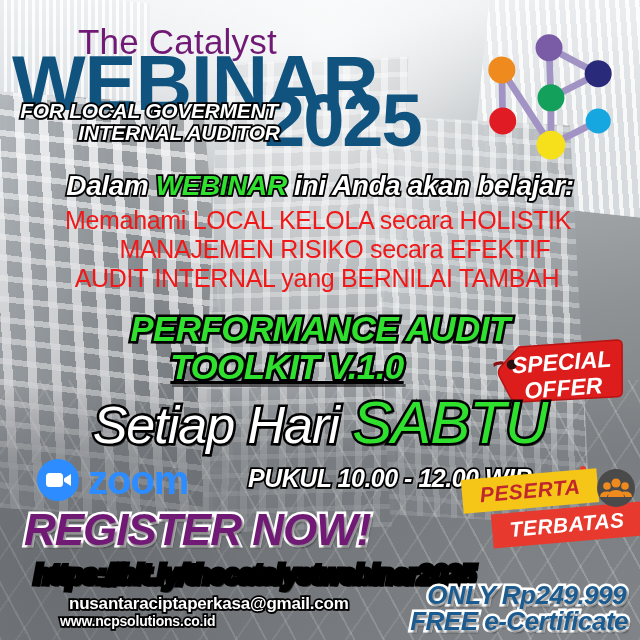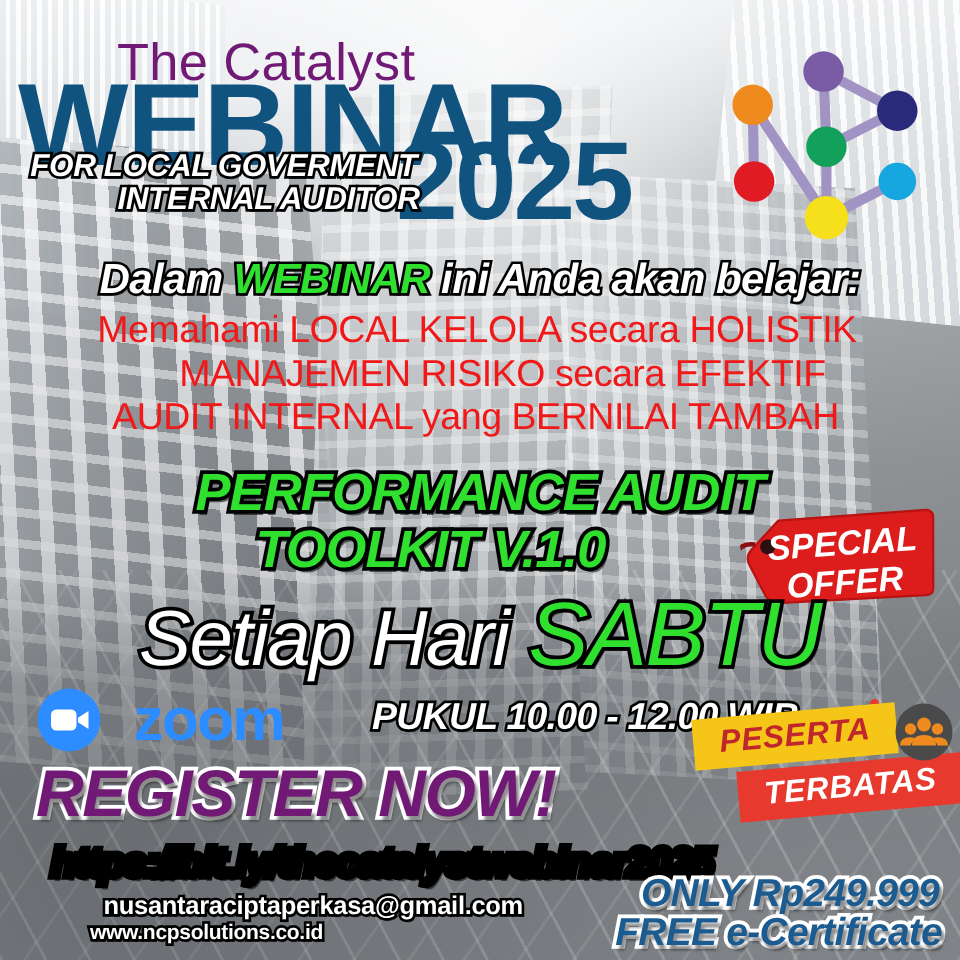--- a/index.html
+++ b/index.html
@@ -141,38 +141,38 @@
   .b1{padding-right:4px;}
   .b2{padding-left:30px;}
   .b3{padding-right:6px;}
 
   
   .toolkit{
     position:absolute;left:0;top:310px;width:100%;text-align:center;
     color:#2fe02f;font-size:35px;font-weight:bold;font-style:italic;
     line-height:1.08;letter-spacing:-.6px;
   }
-  .tk2{padding-right:66px;}
+  .tk2{padding-right:66px;text-decoration:underline;}
 
   
   .tag{
     position:absolute;left:496px;top:336px;width:132px;height:74px;
     transform:rotate(-10deg);
   }
 
   
   .sabtu{
     position:absolute;left:0;top:393px;width:100%;text-align:center;
     font-size:52px;font-weight:normal;font-style:italic;line-height:1;color:#fff;
     letter-spacing:-1px;
   }
   .sabtu .hl{color:#2fe02f;font-size:60px;}
 
   
-  .zoomrow{position:absolute;left:24px;top:458px;display:flex;align-items:center;gap:21px;}
+  .zoomrow{position:absolute;left:36px;top:458px;display:flex;align-items:center;gap:8px;}
   .zoom-ic{width:44px;height:44px;flex:0 0 44px;}
   .zoom-wm{font-size:40px;font-weight:bold;color:#2d8cff;letter-spacing:-1px;line-height:1;}
   .pukul{
     position:absolute;left:248px;top:464px;
     font-size:25px;font-weight:bold;font-style:italic;color:#fff;letter-spacing:-.5px;
   }
 
   
   .pt{position:absolute;left:462px;top:470px;width:180px;height:80px;}
   .pt-y{

